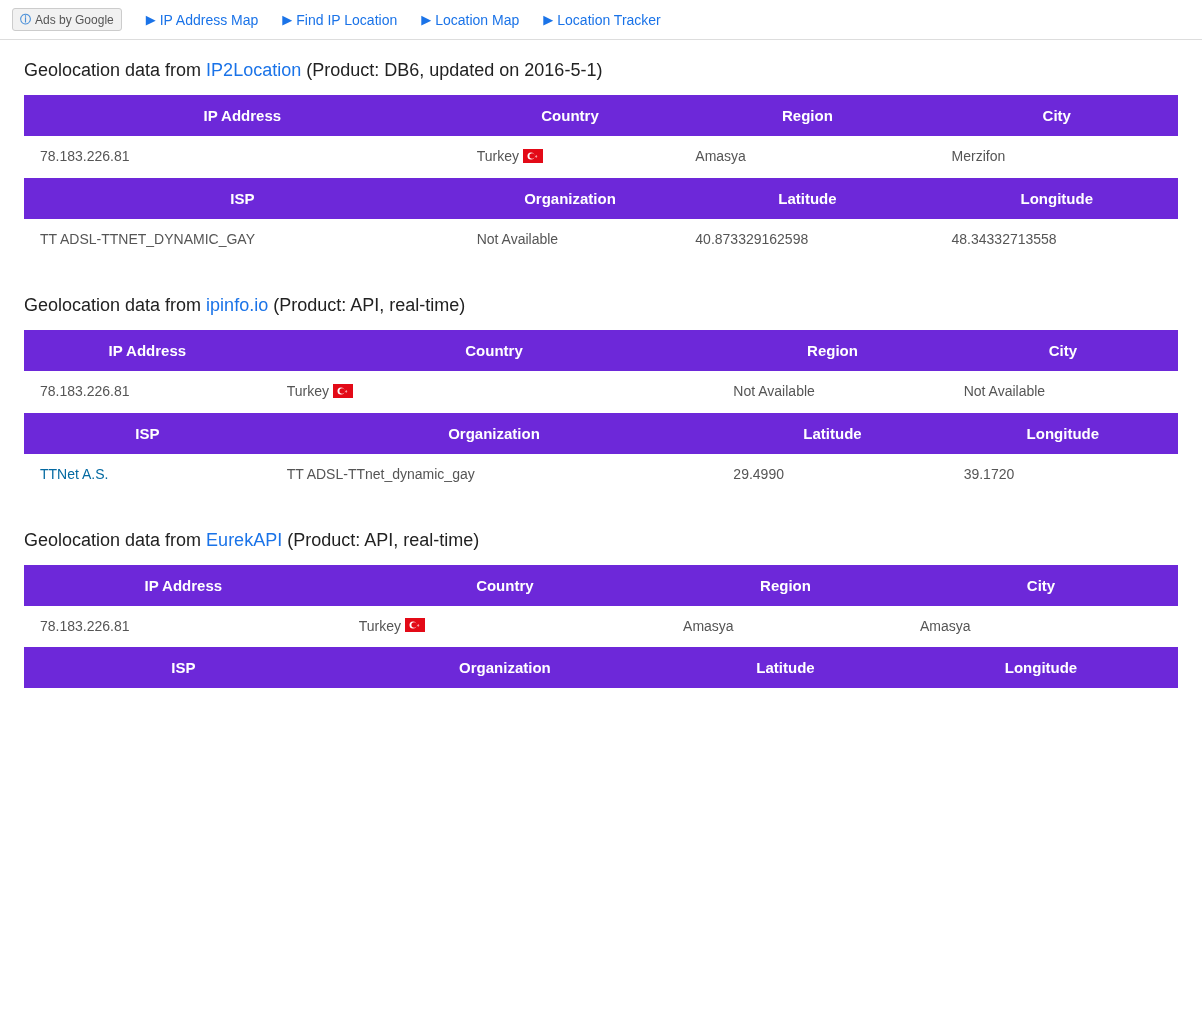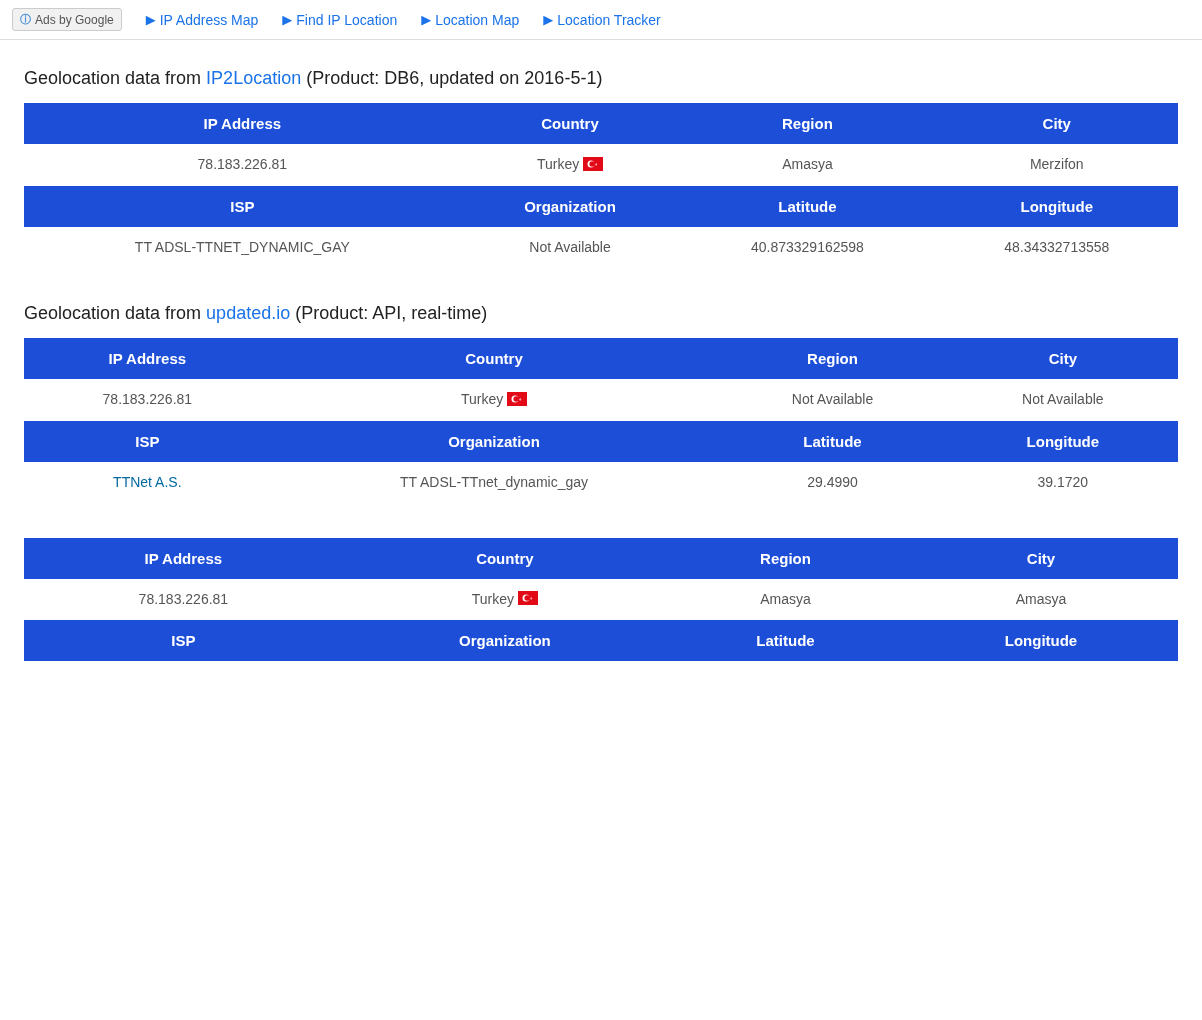--- a/index.html
+++ b/index.html
@@ -54,21 +54,20 @@
     .main-content {
       padding: 20px 24px;
     }
 
     
     .section-header {
       font-size: 18px;
       color: #222;
       margin-bottom: 14px;
       font-weight: normal;
-      margin-top: 8px;
     }
     .section-header a {
       color: #1a73e8;
       text-decoration: none;
     }
 
     
     .geo-table {
       width: 100%;
       border-collapse: collapse;
@@ -80,27 +79,26 @@
       font-weight: bold;
       padding: 12px 16px;
       text-align: center;
       font-size: 15px;
     }
     .geo-table td {
       padding: 12px 16px;
       color: #555;
       font-size: 14px;
       vertical-align: top;
-      text-align: center;
     }
     .geo-table tr.data-row td {
       background: #fff;
     }
     .geo-table tr.header-row th {
-      background-color: #1d4ed8;
+      background-color: #6d28d9;
     }
 
     .geo-section {
       margin-bottom: 36px;
     }
 
     .link-blue {
       color: #0369a1;
       text-decoration: none;
     }
@@ -170,21 +168,21 @@
         <td>40.873329162598</td>
         <td>48.34332713558</td>
       </tr>
     </tbody>
       </table>
   </div>
 
   <div class="geo-section">
     <p class="section-header">
       <span>Geolocation data from </span>
-      <a href="#" class="link-blue">updated.io</a>
+      <a href="#" class="link-blue">ipinfo.io</a>
       <span> (Product: API, real-time)</span>
     </p>
     <table class="geo-table">
       <tbody>
           <tr class="header-row">
         <th>IP Address</th>
         <th>Country</th>
         <th>Region</th>
         <th>City</th>
       </tr>
@@ -209,20 +207,25 @@
         <td><a href="#" class="link-blue">TTNet A.S.</a></td>
         <td>TT ADSL-TTnet_dynamic_gay</td>
         <td>29.4990</td>
         <td>39.1720</td>
       </tr>
     </tbody>
       </table>
   </div>
 
   <div class="geo-section">
+    <p class="section-header">
+      <span>Geolocation data from </span>
+      <a href="#" class="link-blue">EurekAPI</a>
+      <span> (Product: API, real-time)</span>
+    </p>
     <table class="geo-table">
       <tbody>
           <tr class="header-row">
         <th>IP Address</th>
         <th>Country</th>
         <th>Region</th>
         <th>City</th>
       </tr>
       <tr class="data-row">
         <td>78.183.226.81</td>

